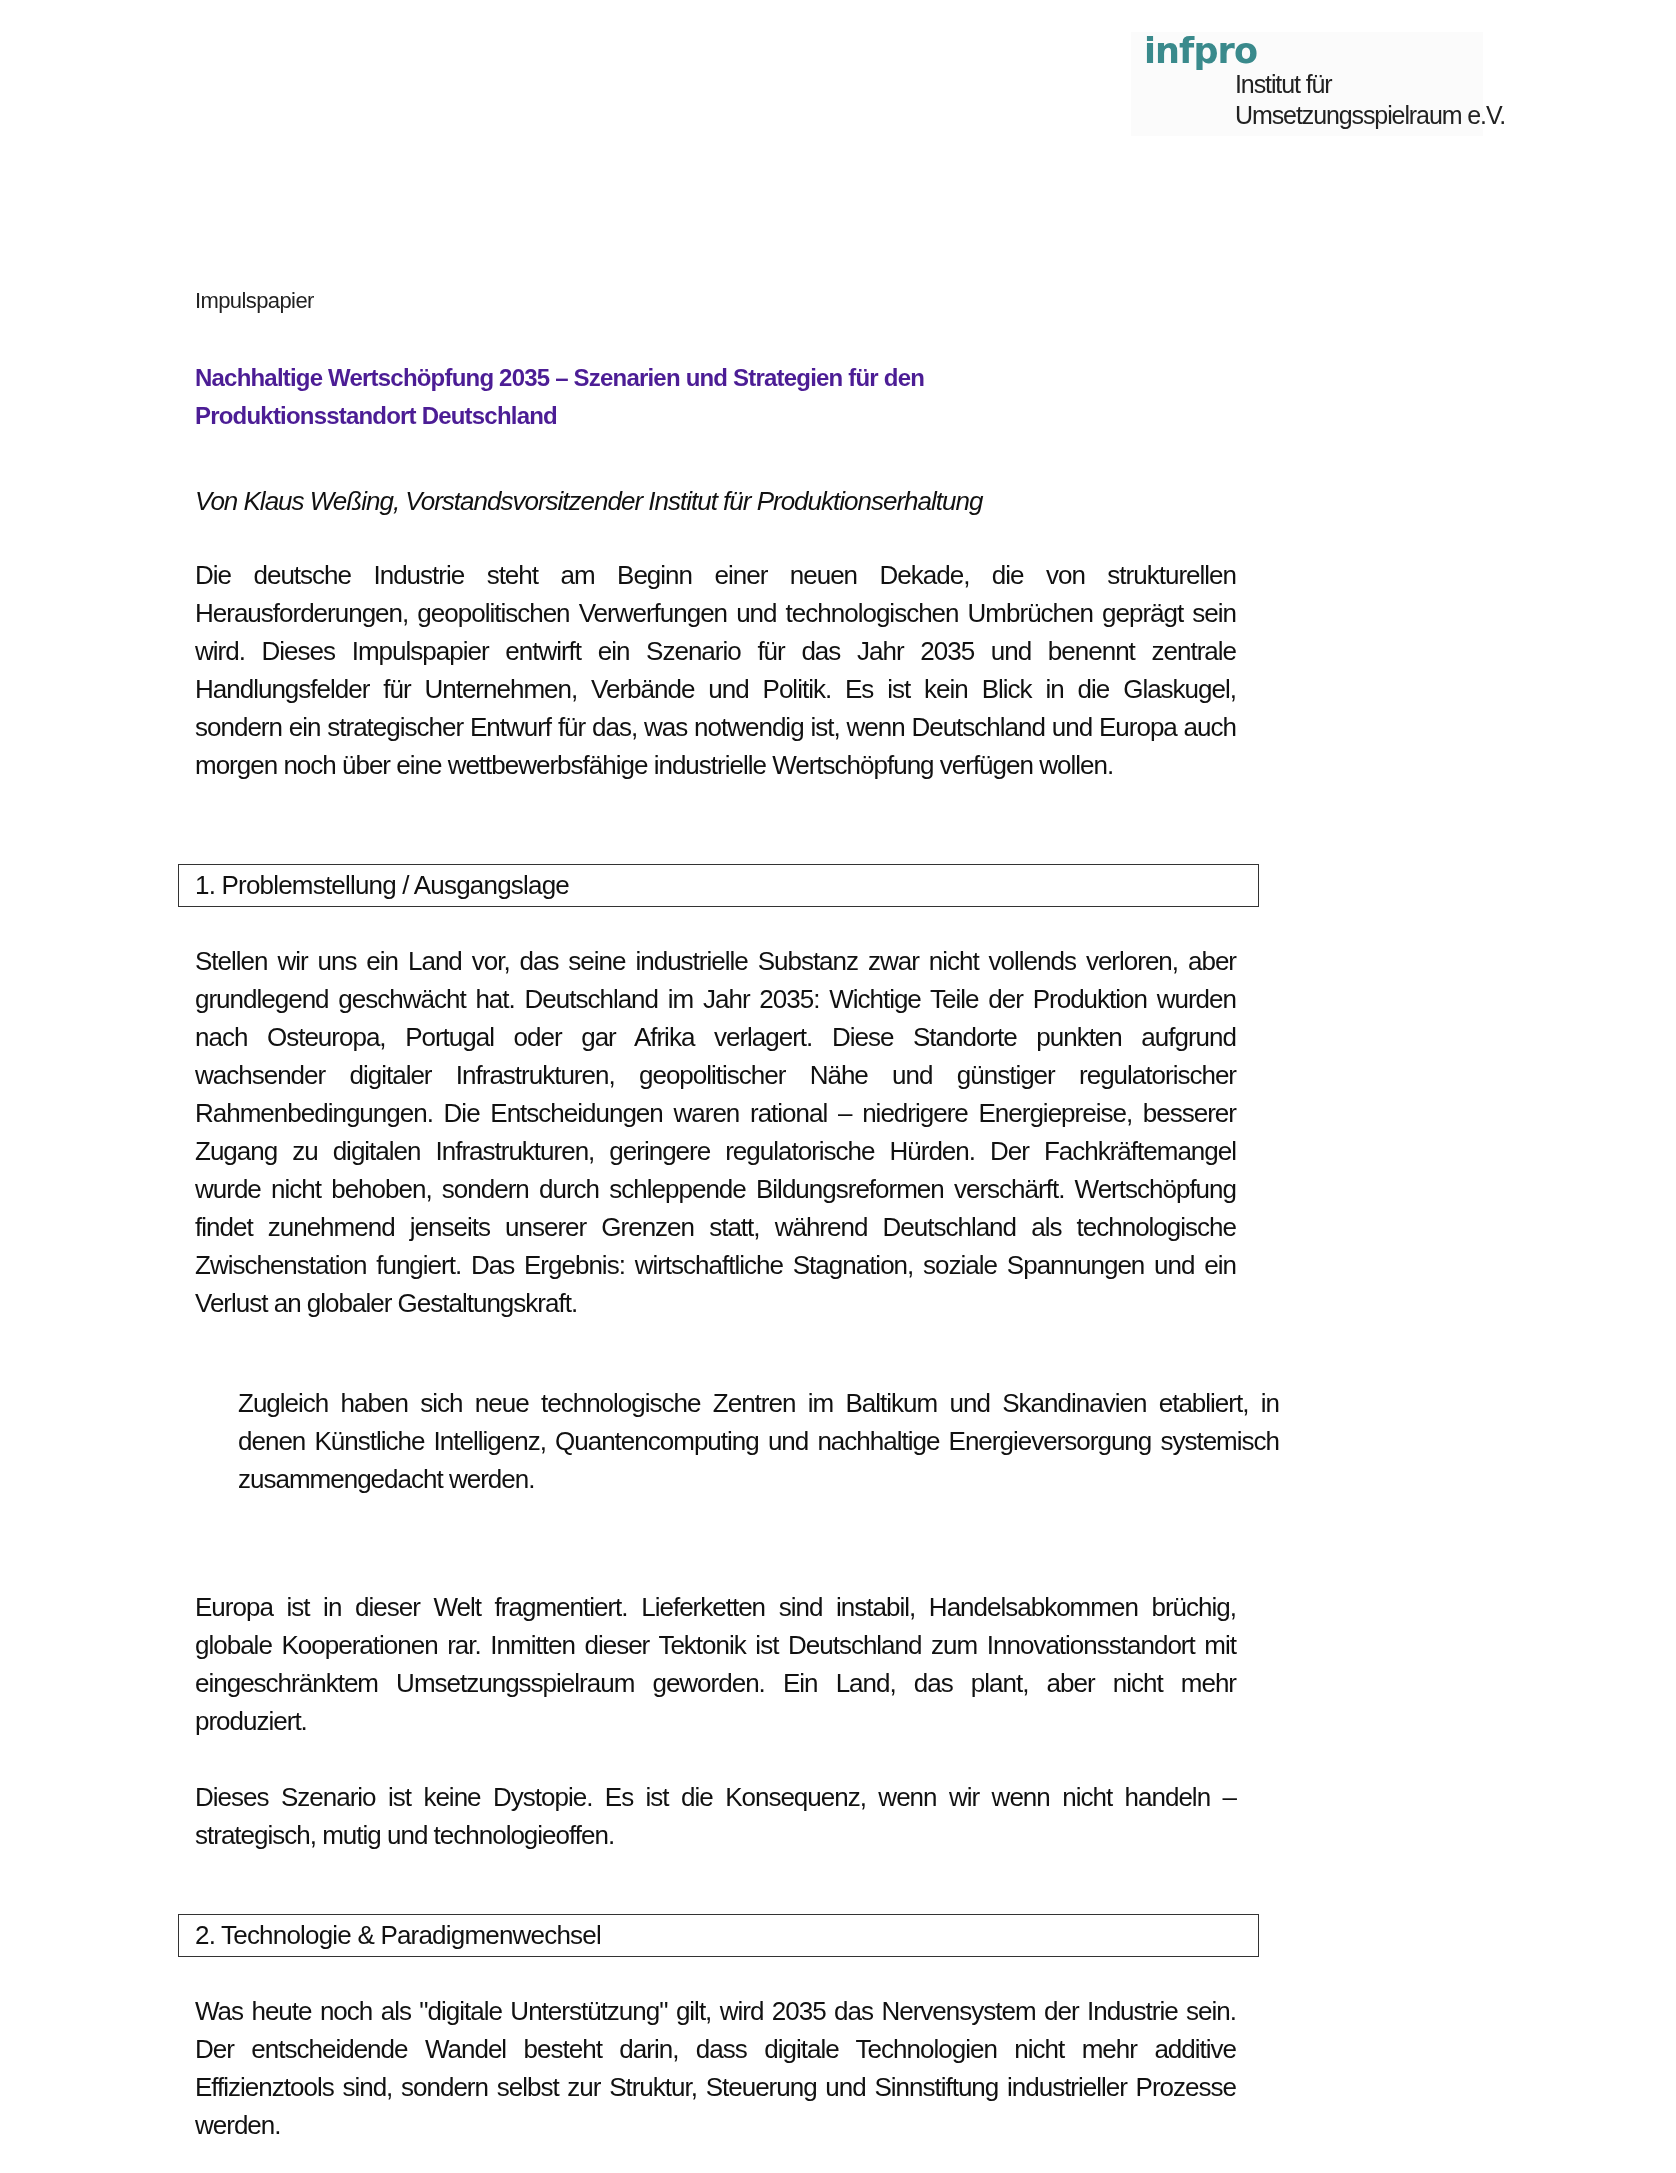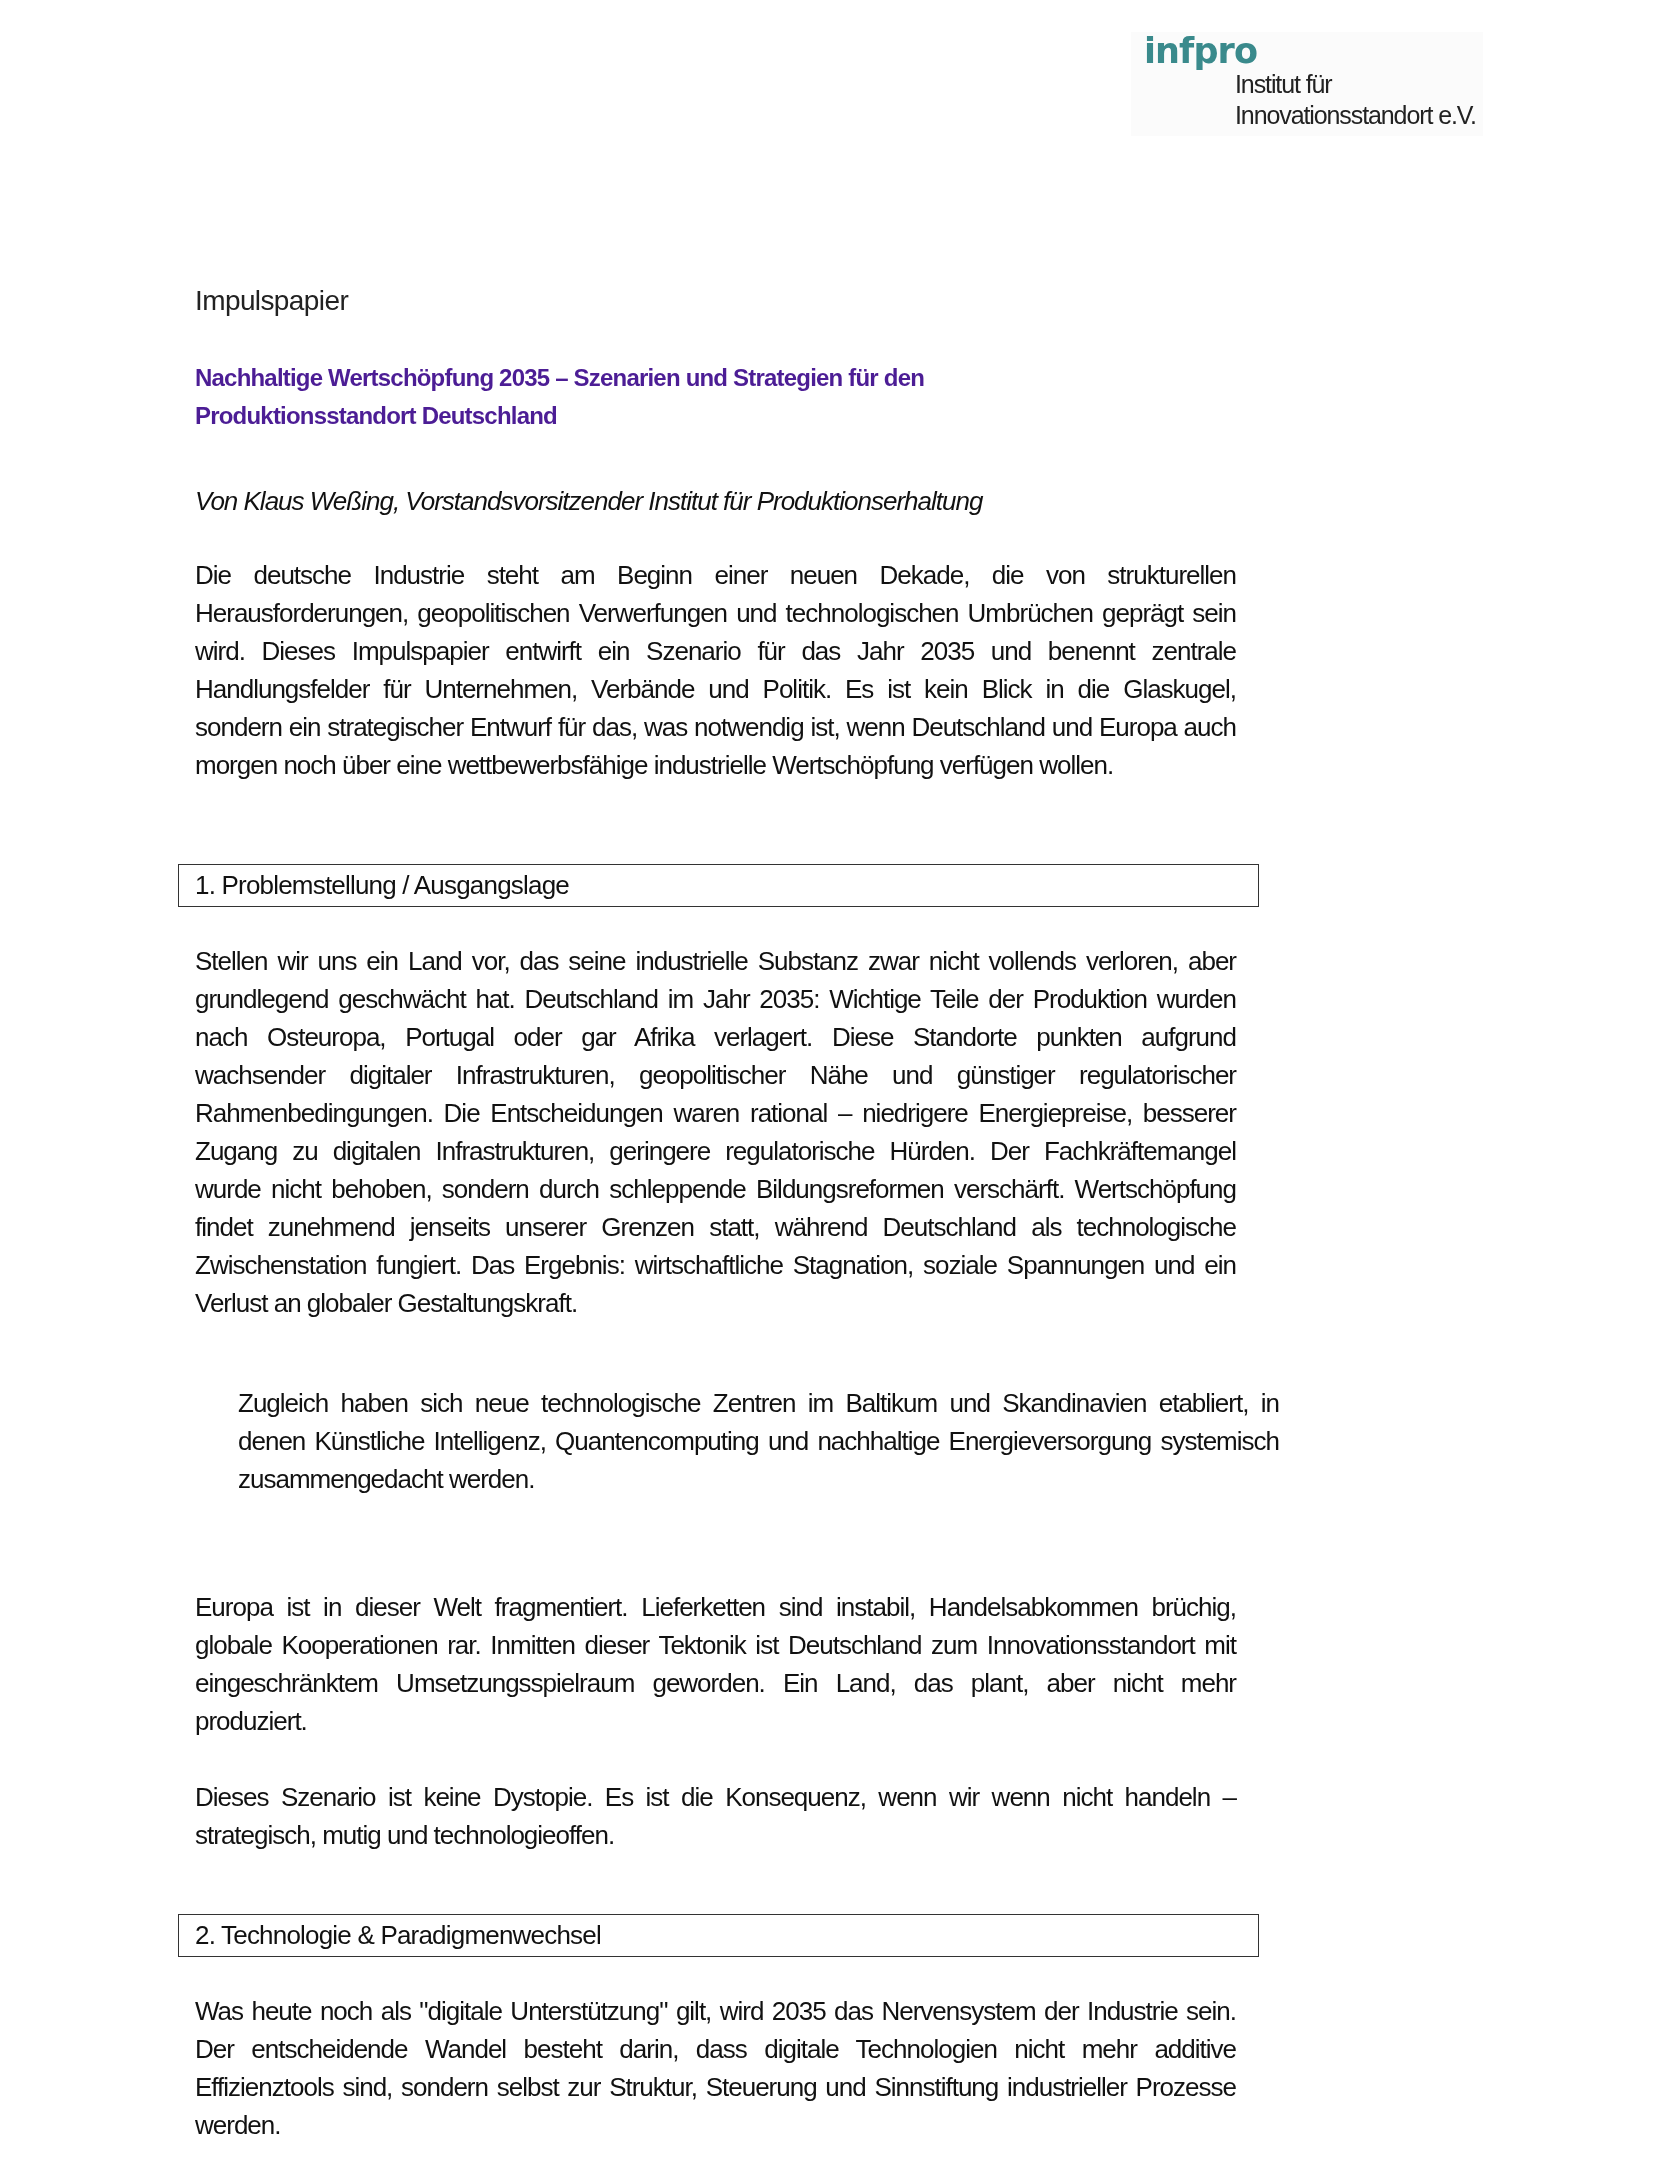--- a/index.html
+++ b/index.html
@@ -47,21 +47,21 @@
   .logo-line.l1 { top: 37px; }
   .logo-line.l2 { top: 68px; }
 
   .doc {
     position: absolute;
     left: 195px;
     width: 1041px;
   }
   .doc-type {
     top: 282px;
-    font-size: 28px;
+    font-size: 22px;
     letter-spacing: -0.6px;
     color: #222222;
     line-height: 37px;
   }
   .doc-title {
     top: 359px;
     font-size: 24px;
     font-weight: bold;
     letter-spacing: -0.8px;
     line-height: 38px;
@@ -103,21 +103,21 @@
     color: #111111;
     white-space: nowrap;
   }
 </style>
 </head>
 <body>
 
 <div class="logo-block">
   <div class="logo-wordmark" style="color: rgb(58, 138, 140);">infpro</div>
   <div class="logo-line l1">Institut für</div>
-  <div class="logo-line l2">Innovationsstandort e.V.</div>
+  <div class="logo-line l2">Umsetzungsspielraum e.V.</div>
 </div>
 
 <div class="doc doc-type">Impulspapier</div>
 
 <div class="doc doc-title" style="width:932px;">Nachhaltige Wertschöpfung 2035 – Szenarien und Strategien für den Produktionsstandort Deutschland</div>
 
 <div class="doc doc-author">Von Klaus Weßing, Vorstandsvorsitzender Institut für Produktionserhaltung</div>
 
 <p class="doc para" style="top:556px;">Die deutsche Industrie steht am Beginn einer neuen Dekade, die von strukturellen Herausforderungen, geopolitischen Verwerfungen und technologischen Umbrüchen geprägt sein wird. Dieses Impulspapier entwirft ein Szenario für das Jahr 2035 und benennt zentrale Handlungsfelder für Unternehmen, Verbände und Politik. Es ist kein Blick in die Glaskugel, sondern ein strategischer Entwurf für das, was notwendig ist, wenn Deutschland und Europa auch morgen noch über eine wettbewerbsfähige industrielle Wertschöpfung verfügen wollen.</p>
 

